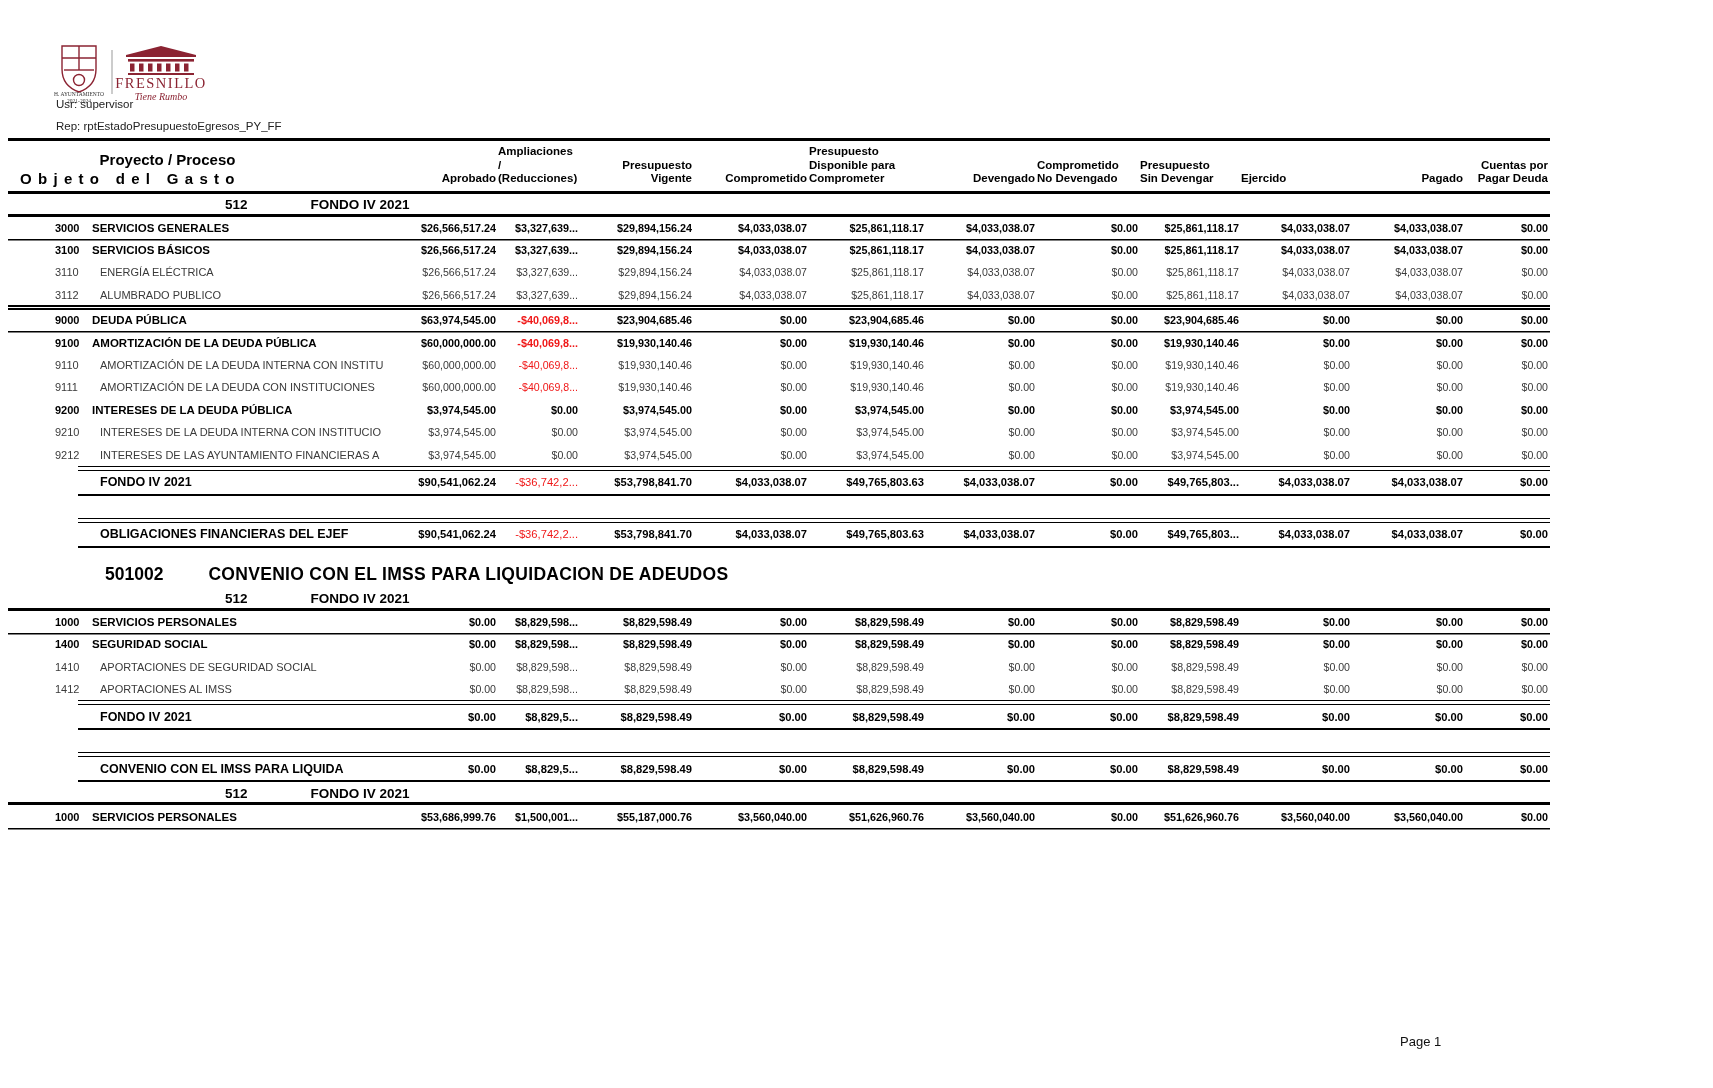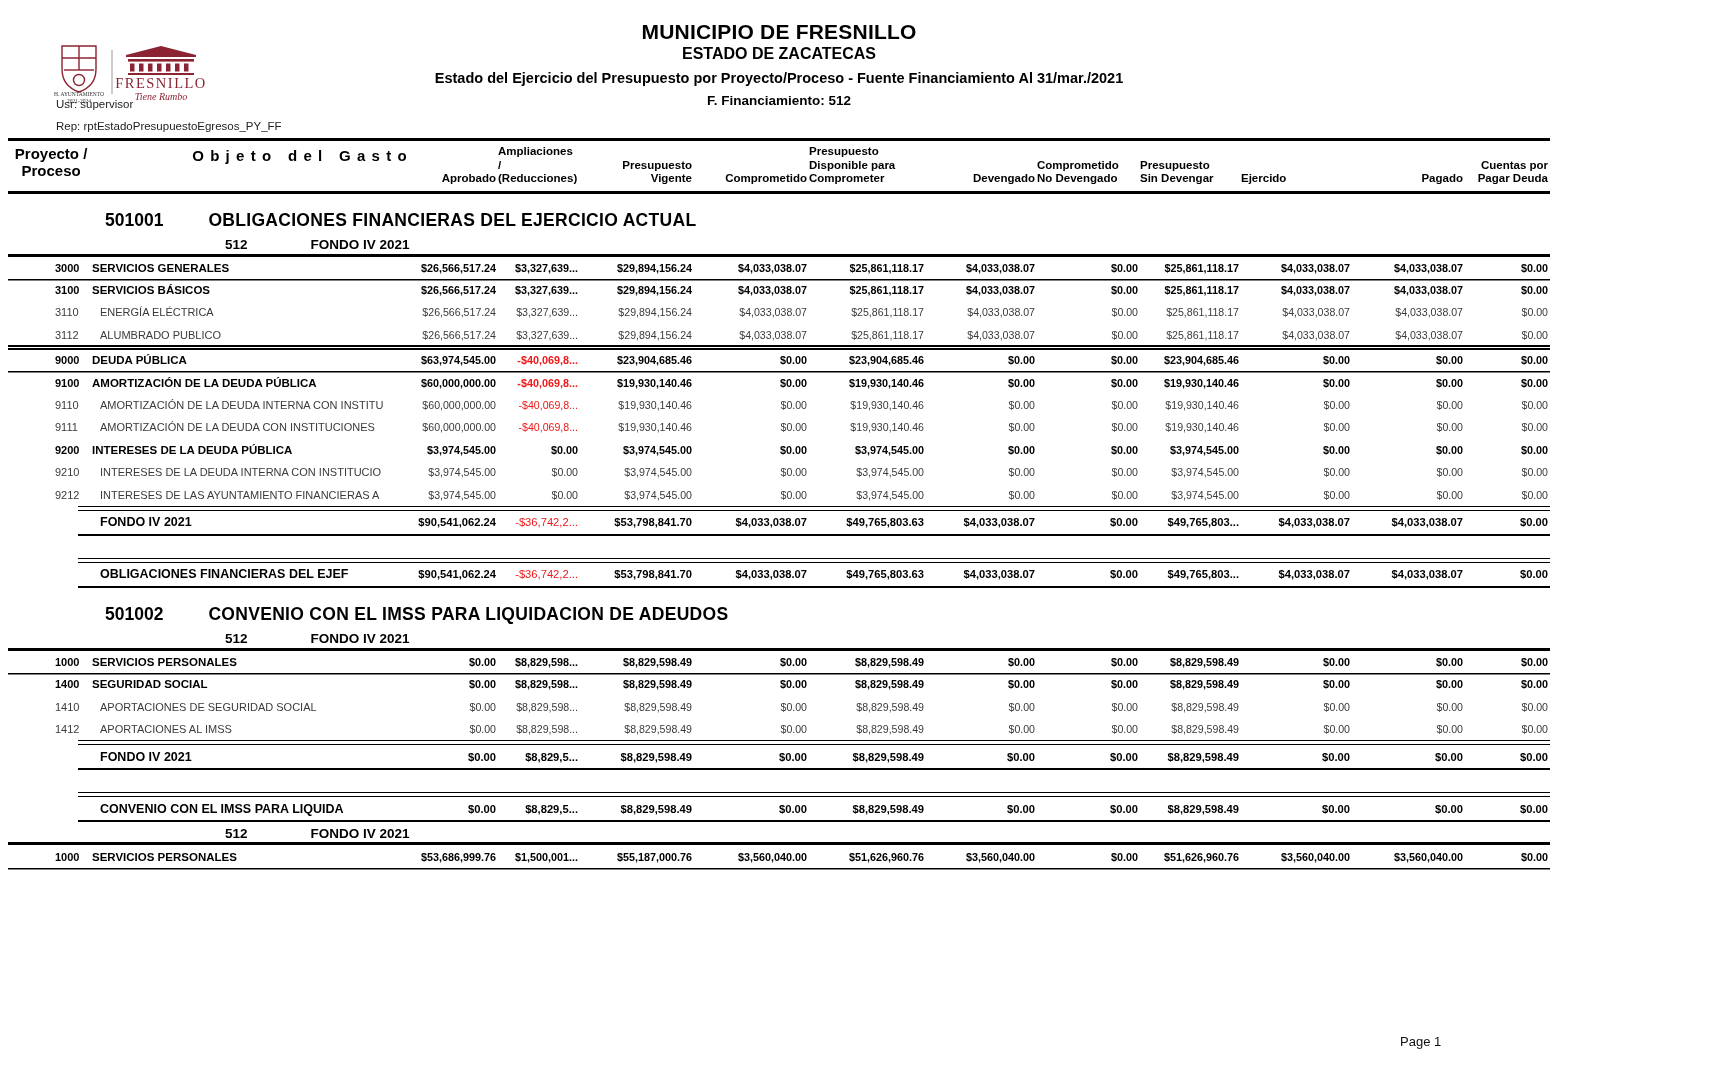--- a/index.html
+++ b/index.html
@@ -19,21 +19,21 @@
   .t4 { font-size:13.5px; font-weight:bold; margin-top:7px; }
   .hdr-right { position:absolute; left:1300px; top:76px; display:flex; font-size:11.5px; }
   .pd-labels { width:137px; text-align:right; padding-right:7px; border-right:1.5px solid #000; }
   .pd-labels div, .pd-values div { height:26px; display:flex; align-items:center; justify-content:flex-end; }
   .pd-values div { justify-content:flex-start; }
   .pd-values { padding-left:8px; }
 
   
   .colband { border-top:3px solid #000; border-bottom:3px solid #000; padding:4px 0 4px 0; }
   .grid13 { display:grid; grid-template-columns:78px 327px 85px 82px 114px 115px 117px 111px 103px 101px 111px 113px 85px; }
-  .ch-left { grid-column:1 / 3; display:flex; flex-direction:row; justify-content:flex-end; }
+  .ch-left { grid-column:1 / 3; display:flex; flex-direction:column; justify-content:flex-end; }
   .ch-proj { font-size:15px; font-weight:bold; text-align:center; padding-right:86px; }
   .ch-obj  { font-size:15px; font-weight:bold; letter-spacing:.42em; padding-left:12px; margin-top:2px; white-space:nowrap; }
   .chc { display:flex; flex-direction:column; justify-content:flex-end; font-size:11.5px; font-weight:bold; line-height:13.5px; padding:0 2px 1px 0; }
   .chc.al-right  { text-align:right; }
   .chc.al-center { text-align:left; }
 
   
   .sec-head { margin-top:13px; height:27px; display:flex; align-items:center; }
   .sec-code { font-size:17.5px; font-weight:bold; margin-left:97px; }
   .sec-title{ font-size:17.5px; font-weight:bold; margin-left:45px; letter-spacing:.3px; white-space:nowrap; }
@@ -96,26 +96,20 @@
             <rect x="127" y="21.5" width="4.5" height="8"></rect>
           <rect x="136" y="21.5" width="4.5" height="8"></rect>
           <rect x="80" y="31" width="66" height="2"></rect>
         </g>
         <text x="113" y="46" font-size="14.5" text-anchor="middle" fill="#8b2332" letter-spacing="1.5">FRESNILLO</text>
         <text x="113" y="58" font-size="10" font-style="italic" text-anchor="middle" fill="#8b2332">Tiene Rumbo</text>
       </svg>
     </div>
     <div class="usr">Usr: supervisor</div>
     <div class="rep">Rep: rptEstadoPresupuestoEgresos_PY_FF</div>
-    <div class="hdr-center">
-      <div class="t1">MUNICIPIO DE FRESNILLO</div>
-      <div class="t2">ESTADO DE ZACATECAS</div>
-      <div class="t3">Estado del Ejercicio del Presupuesto por Proyecto/Proceso - Fuente Financiamiento Al 31/mar./2021</div>
-      <div class="t4">F. Financiamiento: 512</div>
-    </div>
   </div>
 
   <div class="colband">
     <div class="grid13">
       <div class="ch-left">
         <div class="ch-proj">Proyecto / Proceso</div>
         <div class="ch-obj">Objeto del Gasto</div>
       </div>
     <div class="chc al-right">
           <div class="chl">Aprobado</div>
@@ -155,24 +149,20 @@
         </div>
         <div class="chc al-right">
           <div class="chl">Cuentas por</div>
           <div class="chl">Pagar Deuda</div>
         </div>
       </div>
   </div>
 
   <div id="report-body">
       <div class="section">
-        <div class="sec-head">
-          <span class="sec-code">501001</span>
-          <span class="sec-title">OBLIGACIONES FINANCIERAS DEL EJERCICIO ACTUAL</span>
-        </div>
         <div class="fund-head">
           <span class="fund-code">512</span>
           <span class="fund-name">FONDO IV 2021</span>
         </div>
         <div class="tbl">
           <div class="rule-top"></div>
           <div class="grid13 trow b ul">
             <div class="code">3000</div>
             <div class="lbl">SERVICIOS GENERALES</div>
             <div class="num">

